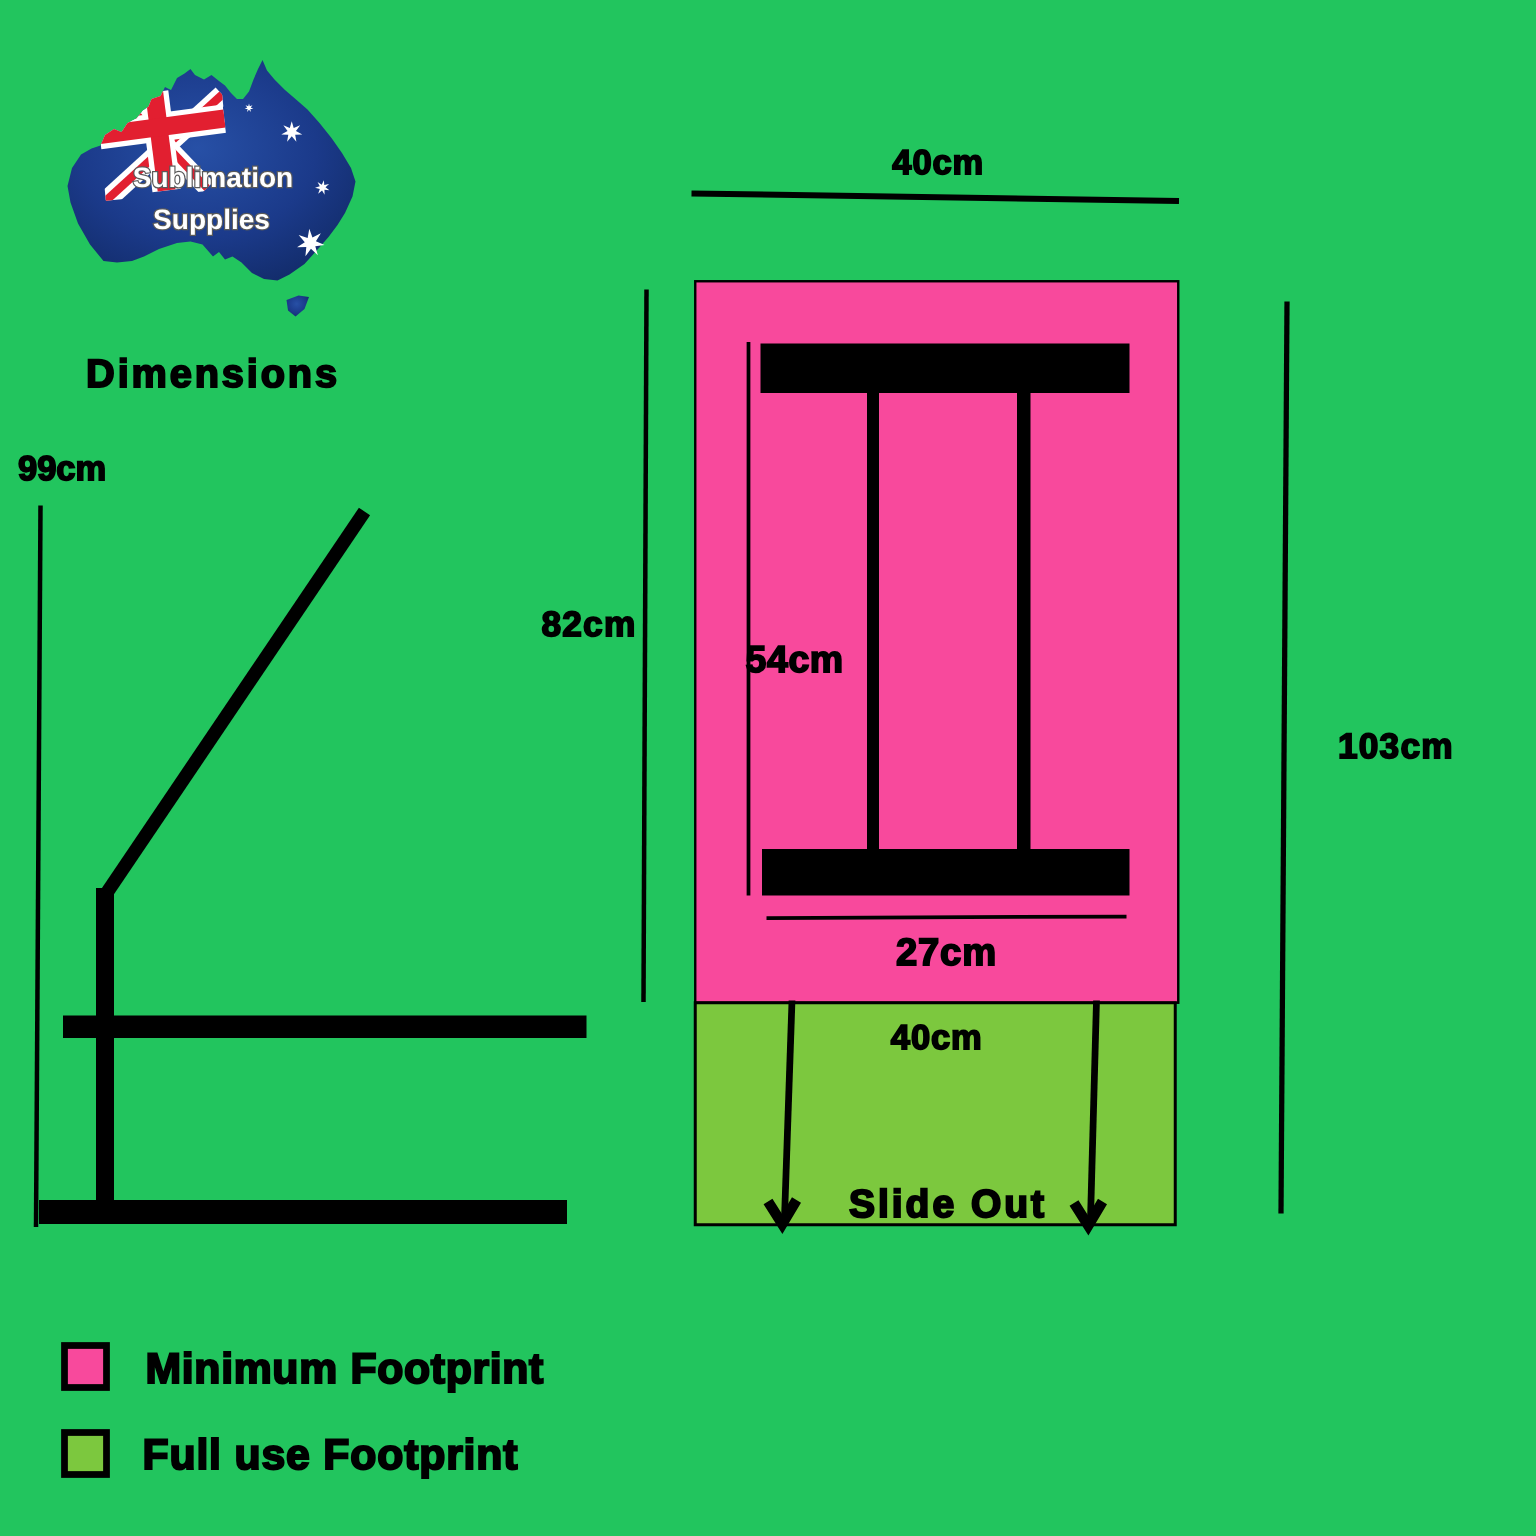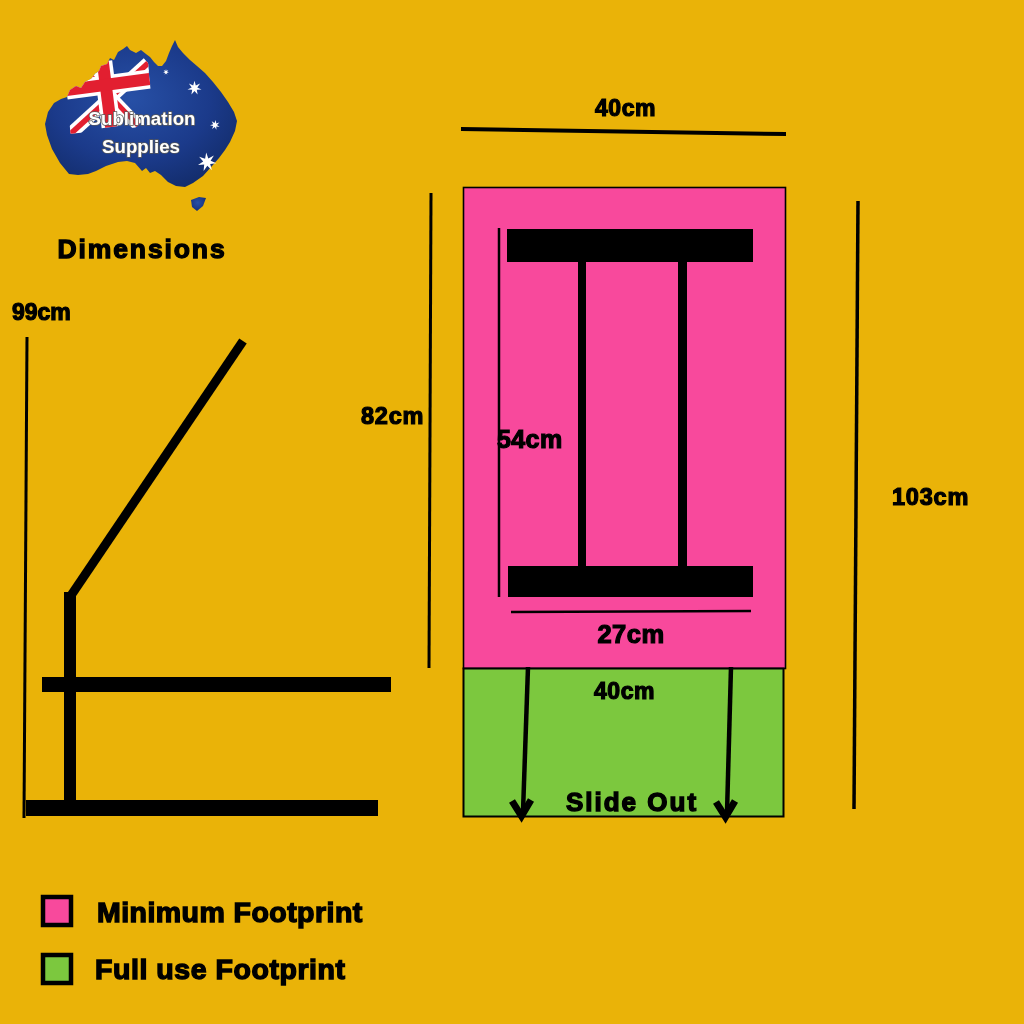--- a/index.html
+++ b/index.html
@@ -1,16 +1,16 @@
 <!DOCTYPE html>
 <html><head>
 <meta charset="utf-8">
 <style>
 html,body{margin:0;padding:0;background:#ffffff;}
-#page{position:relative;width:1024px;height:1024px;background:#eab308;overflow:hidden;}
+#page{position:relative;width:1024px;height:1024px;background:#22c55e;overflow:hidden;}
 svg{display:block;}
 text{font-family:"Liberation Sans",sans-serif;font-weight:bold;}
 .lbl{paint-order:stroke;stroke:#000;fill:#000;}
 </style>
 </head>
 <body>
 <div id="page">
 <svg width="1024" height="1024" viewBox="0 0 1024 1024">
 <defs>
 <radialGradient id="mapblue" cx="45%" cy="40%" r="75%">

